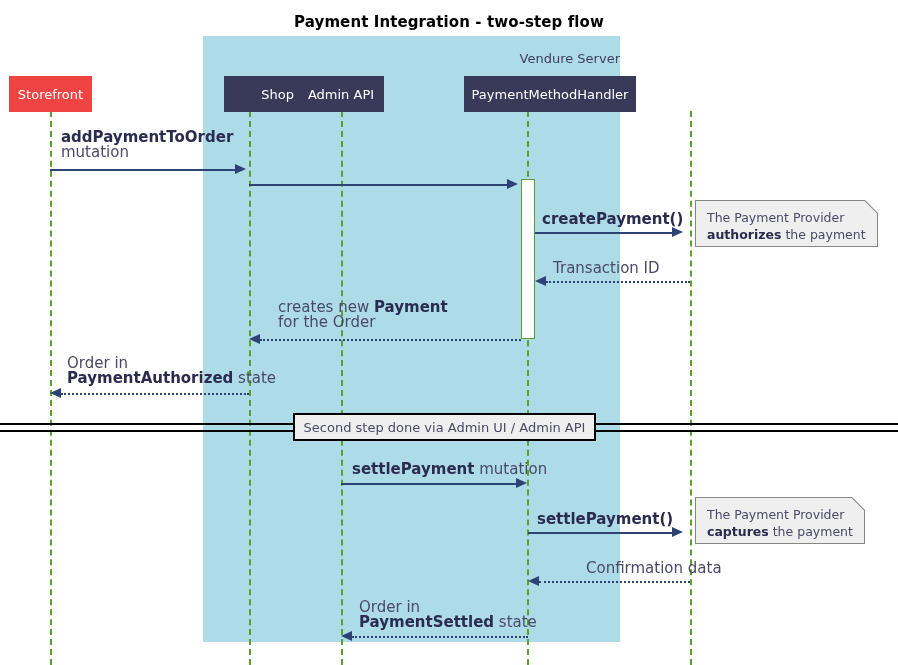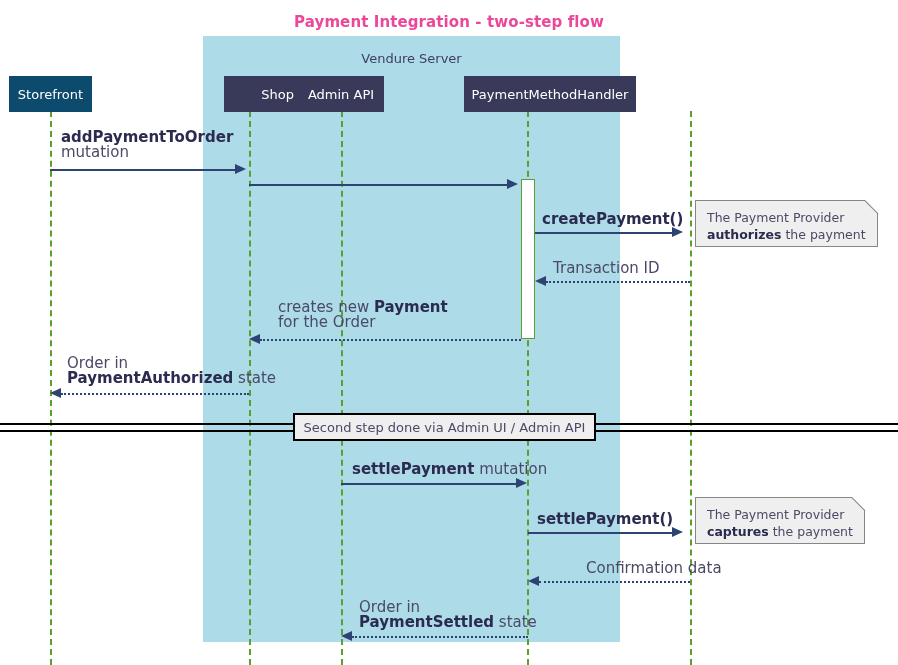--- a/index.html
+++ b/index.html
@@ -20,34 +20,34 @@
   }
   .abs { position: absolute; }
 
   
   .title {
     left: 0; top: 13px;
     width: 898px;
     text-align: center;
     font-size: 15px;
     font-weight: bold;
-    color: #ec4899;
+    color: #000000;
     letter-spacing: 0.1px;
   }
 
   
   .group-box {
     left: 203px; top: 36px;
     width: 417px; height: 606px;
     background: #addbe8;
   }
   .group-label {
     left: 203px; top: 51px;
     width: 417px;
-    text-align: center;
+    text-align: right;
     font-size: 13px;
     color: #40405f;
   }
 
   
   .lifeline {
     width: 0;
     border-left: 2px dashed #5aa02c;
     top: 111px;
     height: 554px;
@@ -59,21 +59,21 @@
     height: 36px;
     box-sizing: border-box;
     display: flex;
     align-items: center;
     justify-content: center;
     font-size: 13px;
     color: #ffffff;
     white-space: nowrap;
   }
   .p-dark   { background: #393a5a; }
-  .p-gray   { background: #0c4a6e; }
+  .p-gray   { background: #ef4444; }
   .p-teal   { background: #2ba3a8; }
 
   
   .activation {
     background: #ffffff;
     border: 1px solid #5aa02c;
     box-sizing: border-box;
   }
 
   

